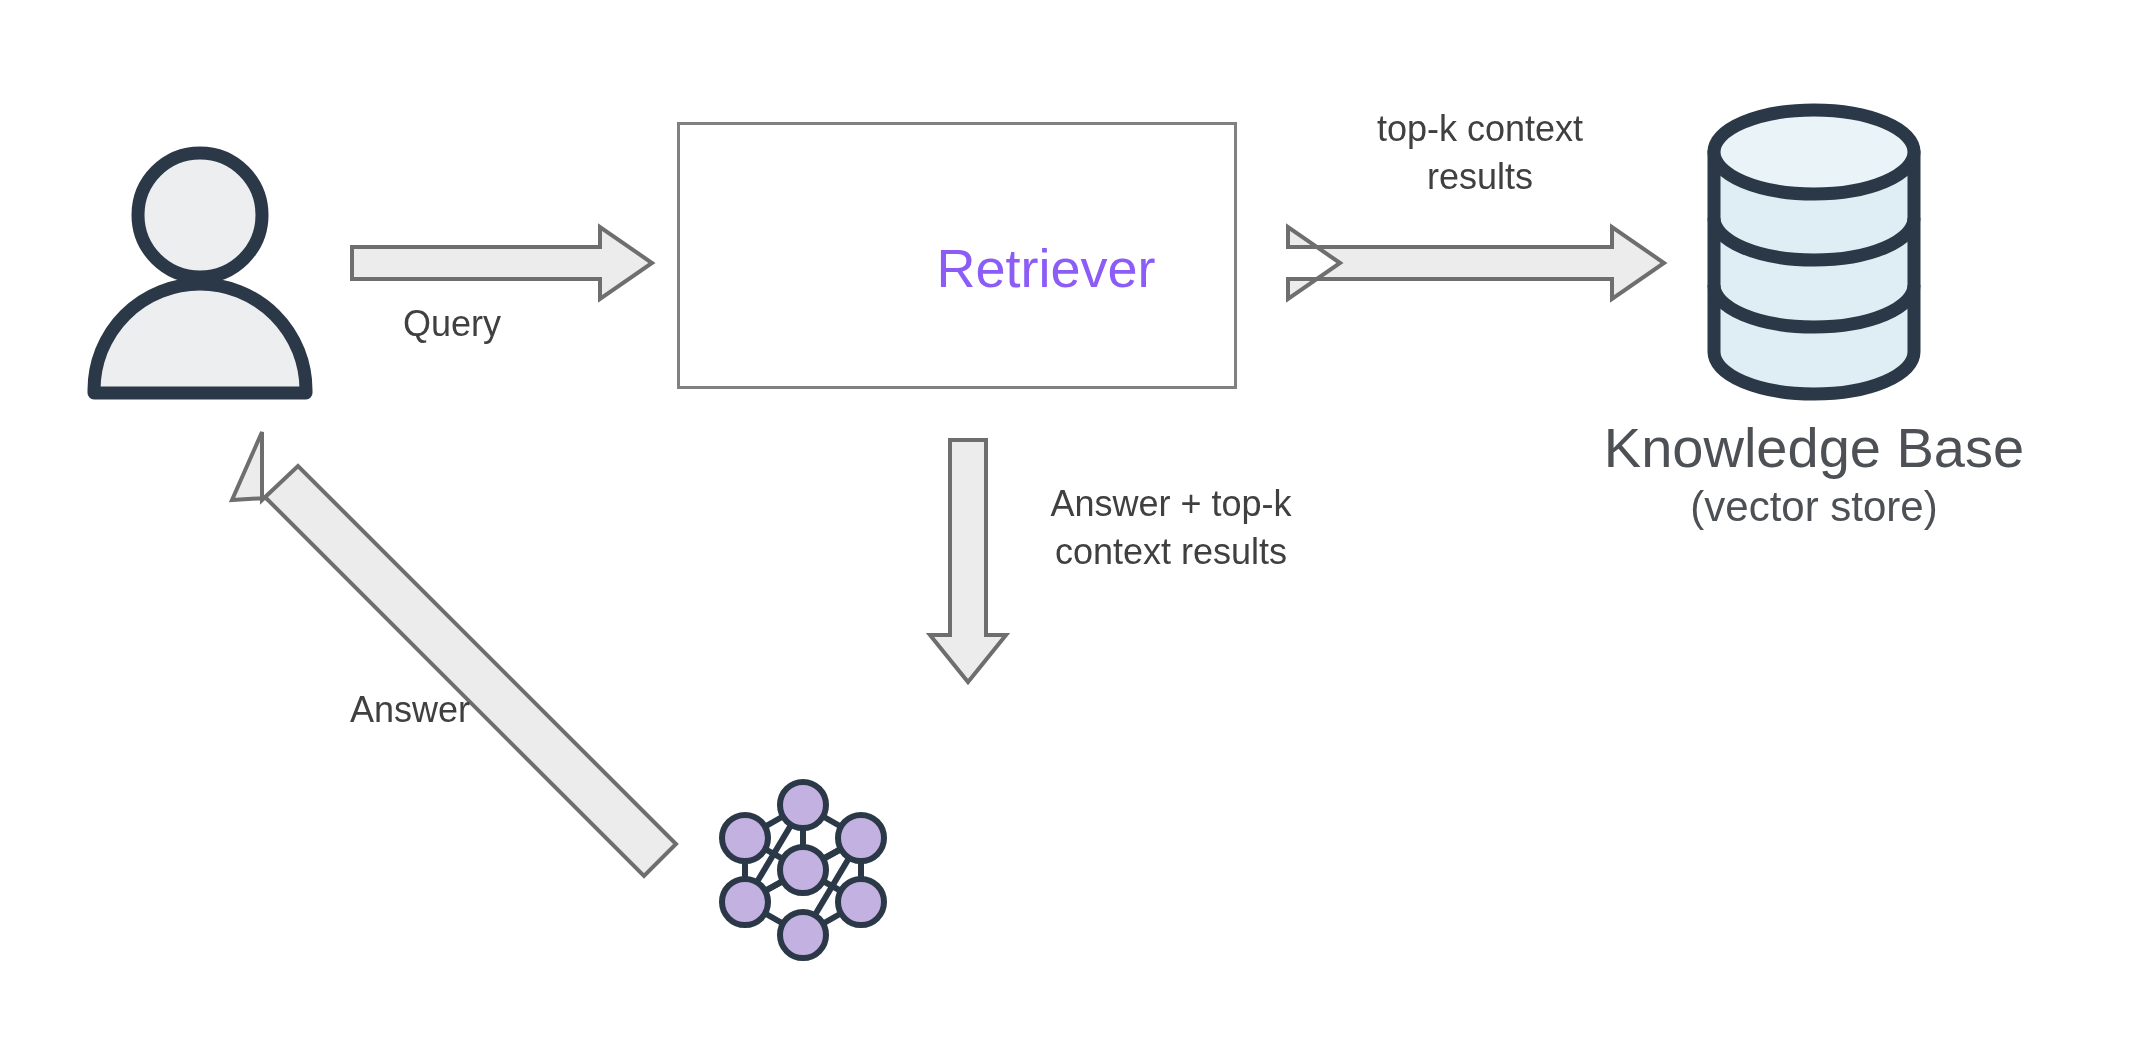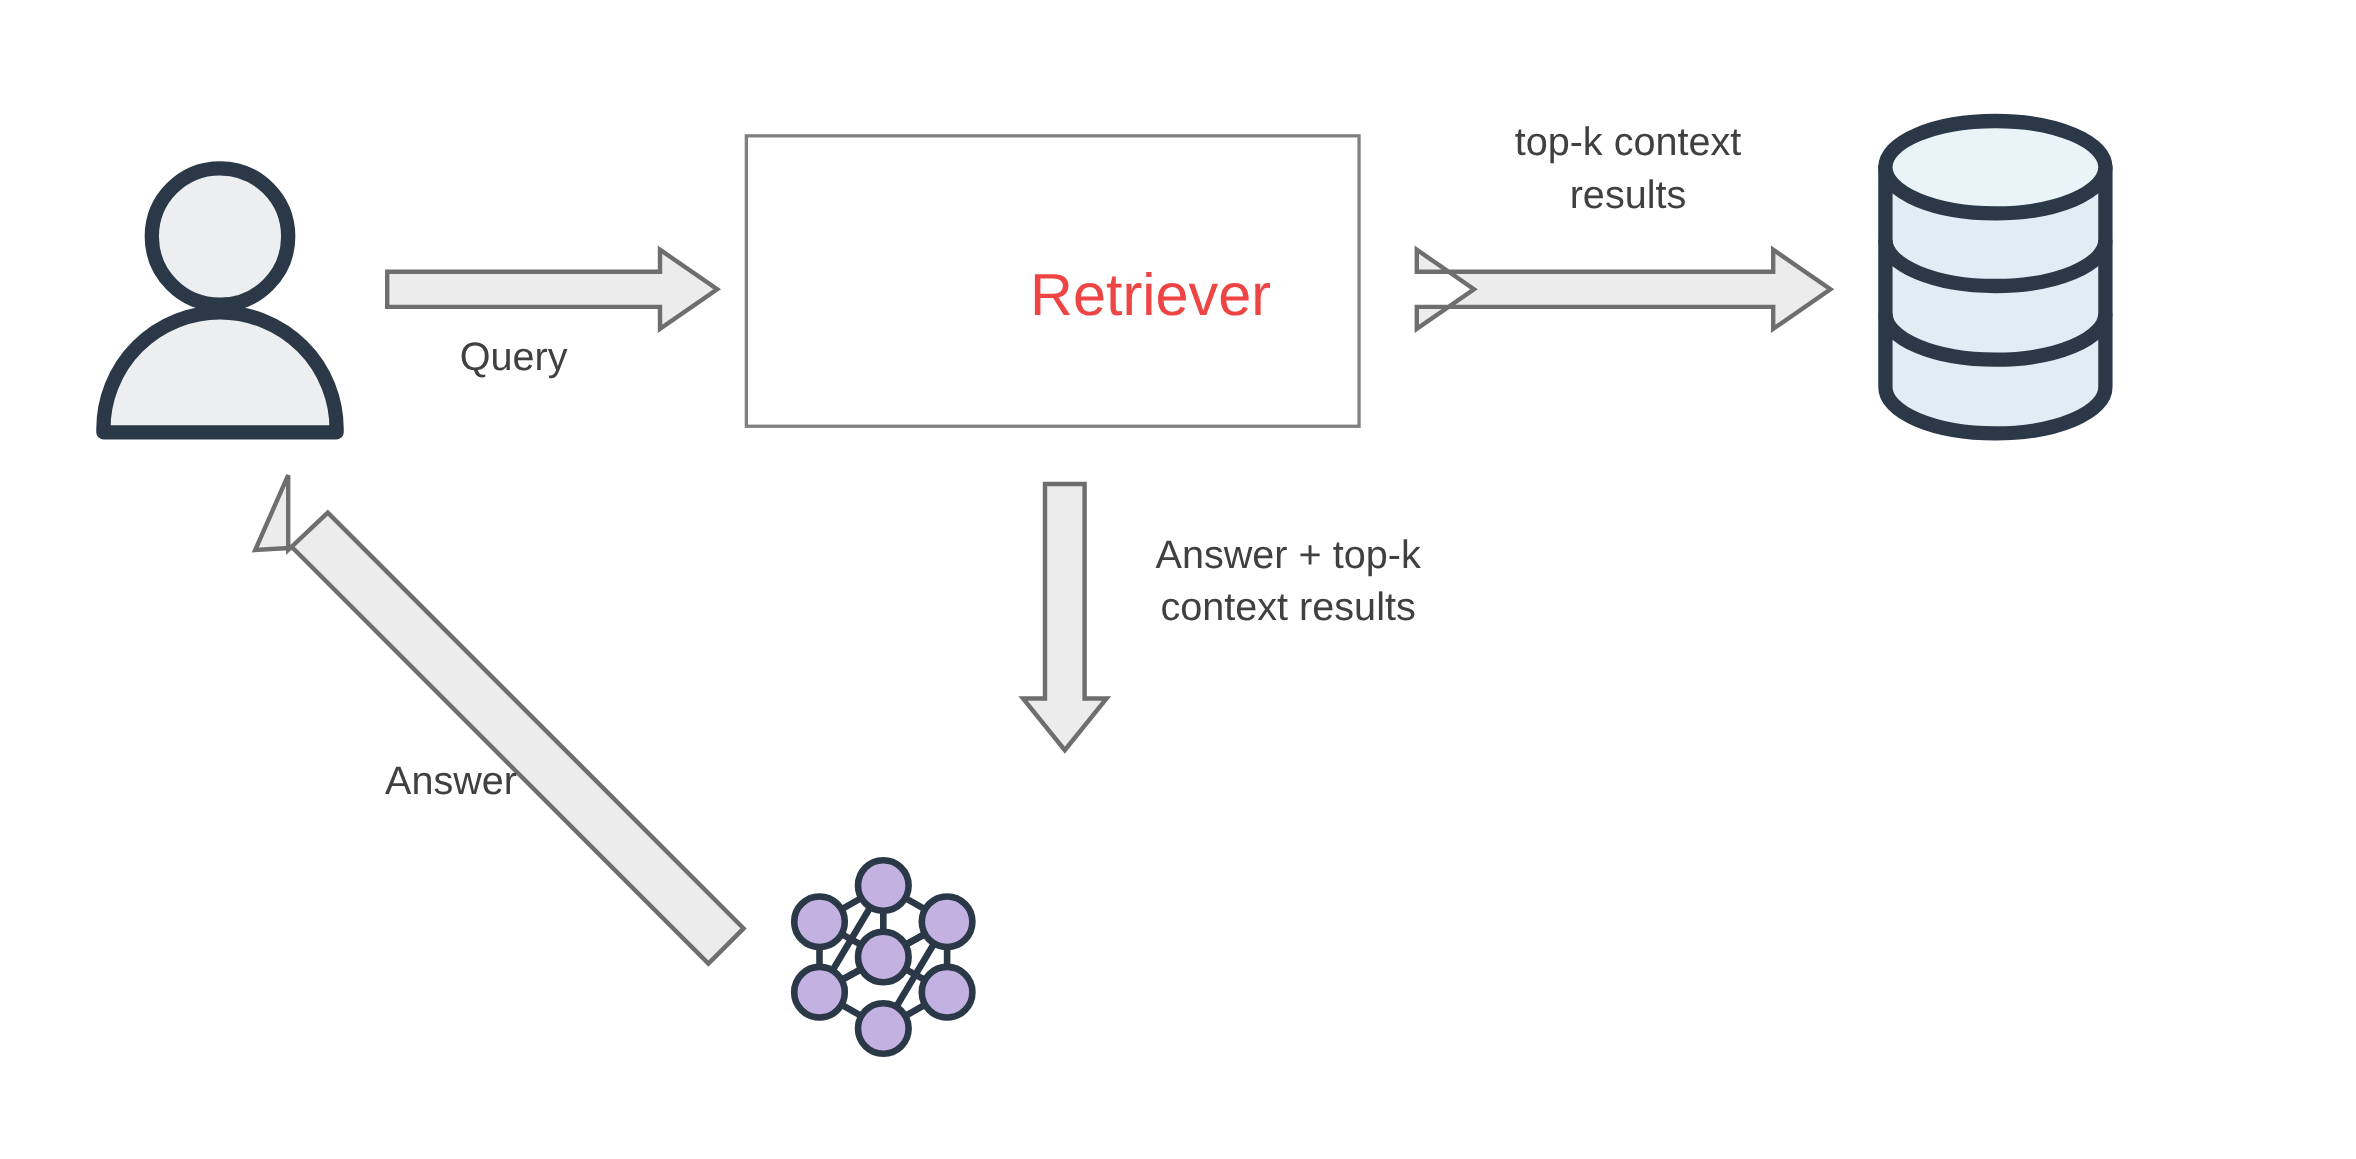--- a/index.html
+++ b/index.html
@@ -33,21 +33,21 @@
     align-items: center;
     justify-content: center;
   }
   .node-inner {
     display: flex;
     align-items: center;
     gap: 28px;
   }
   .node-label {
     font-size: 54px;
-    color: #ef4444;
+    color: #8b5cf6;
     font-family: "Liberation Sans", sans-serif;
     font-weight: 400;
     white-space: nowrap;
     margin-top: 24px;
   }
   .edge-label {
     position: absolute;
     font-size: 36px;
     color: #404040;
     font-family: "Liberation Sans", sans-serif;
@@ -167,22 +167,26 @@
   </svg>
 
   <div class="node-box" style="left:677px; top:122px; width:560px; height:267px;">
     <div class="node-inner">
       <div style="width:150px;height:150px;"></div>
       <div class="node-label">Retriever</div>
     </div>
   </div>
 
 
+  <div class="kb-caption" style="left:1514px; top:415px; width:600px;">
+    <div class="kb-title">Knowledge Base</div>
+    <div class="kb-sub">(vector store)</div>
+  </div>
 
-  <div class="edge-label" style="left:357px; top:300px; width:220px;text-align:center;">Query</div>
+  <div class="edge-label" style="left:342px; top:300px; width:220px;text-align:center;">Query</div>
 
   <div class="edge-label" style="left:1280px; top:105px; width:400px;">top-k context
 results</div>
 
   <div class="edge-label" style="left:1006px; top:480px; width:330px; text-align:center;">Answer + top-k
 context results</div>
 
   <div class="edge-label" style="left:310px; top:686px; width:200px;">Answer</div>
 
 </div>

